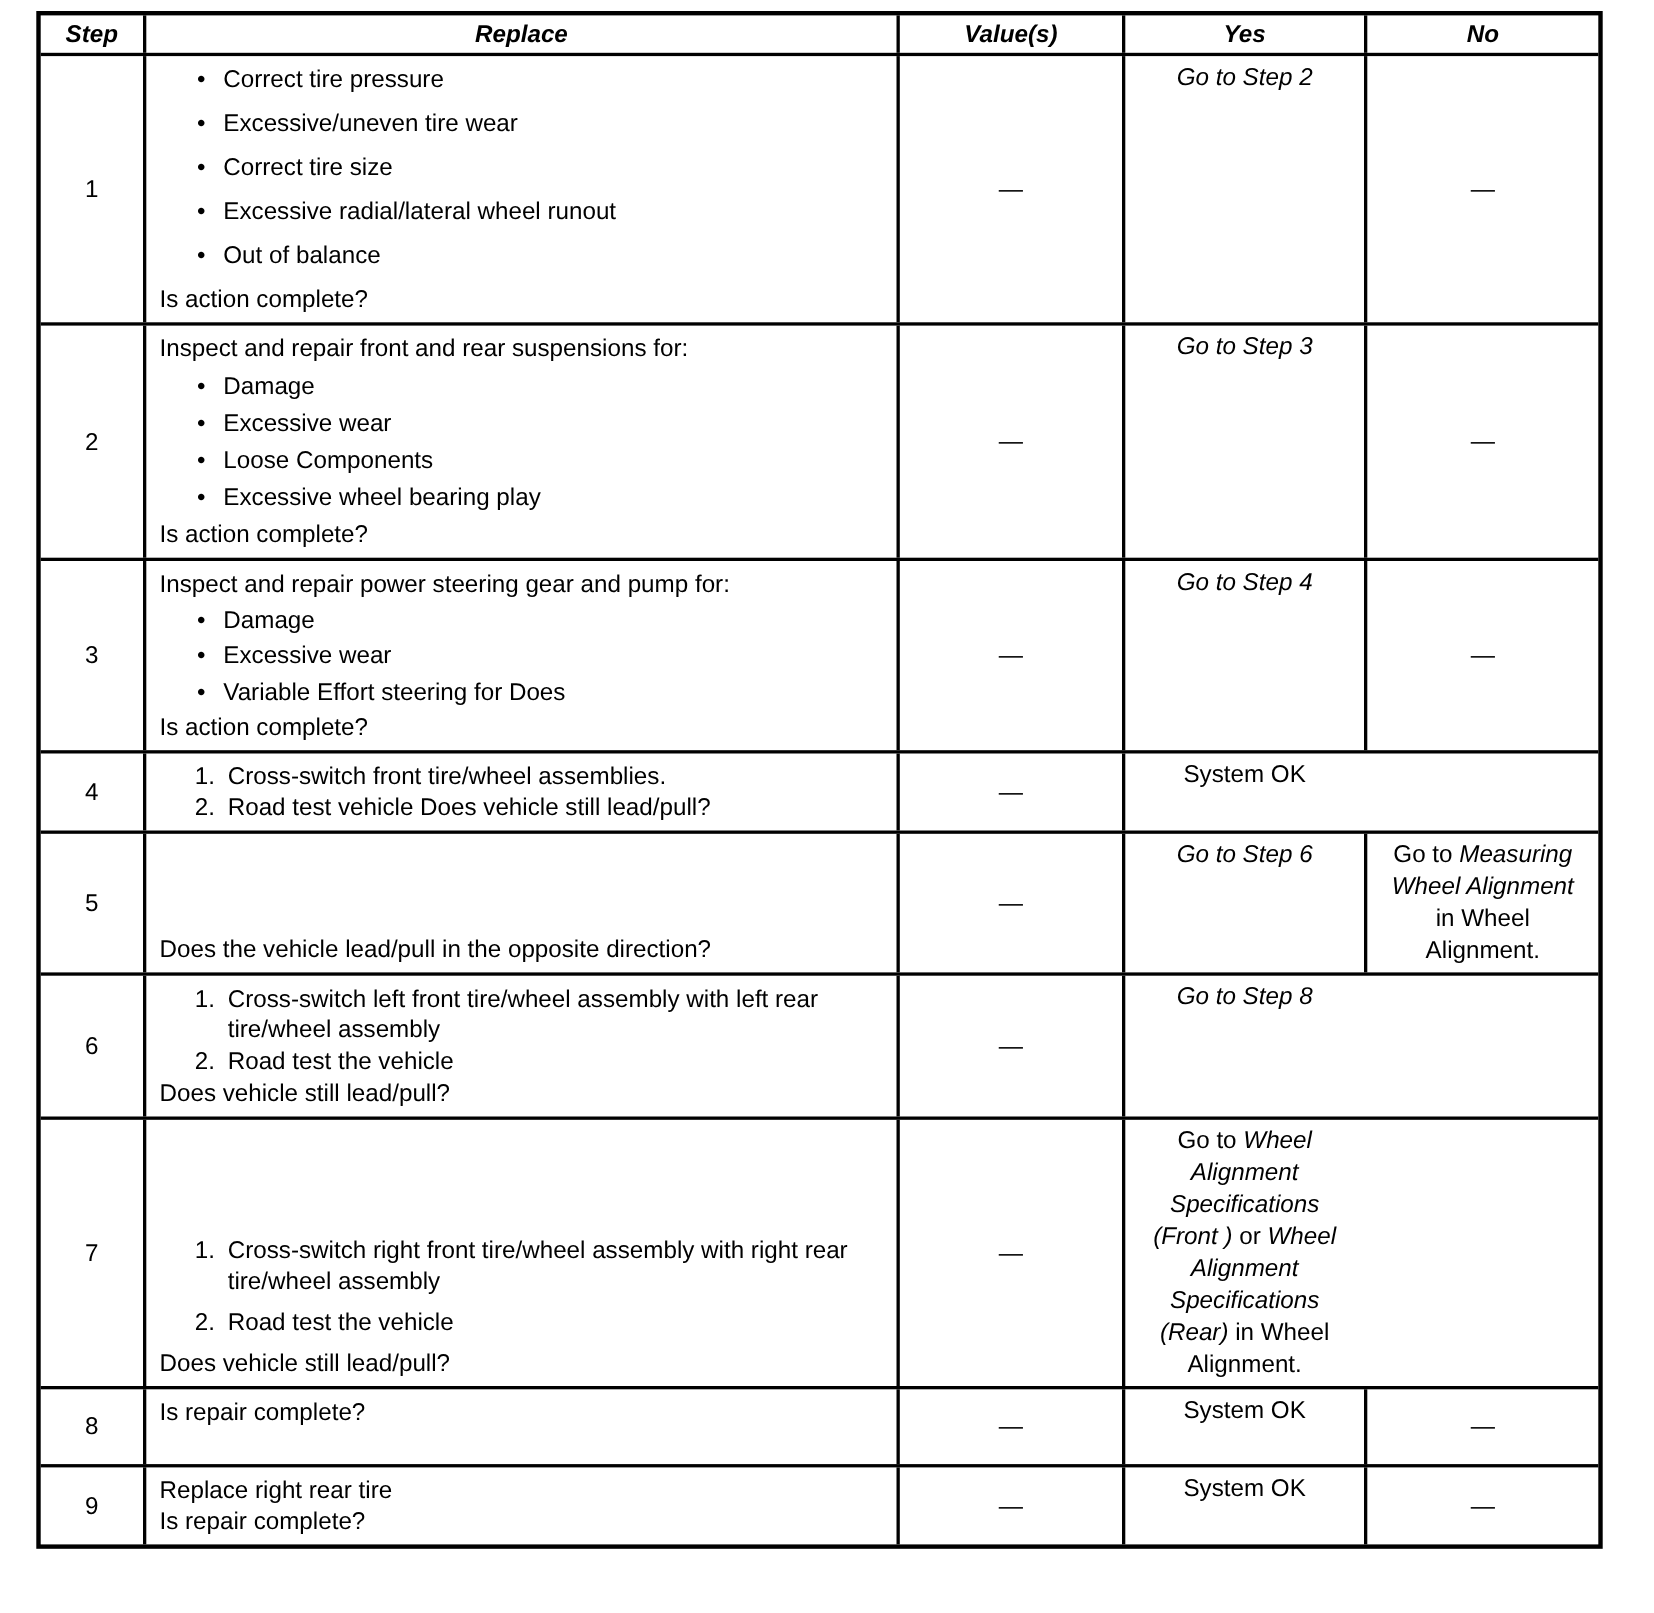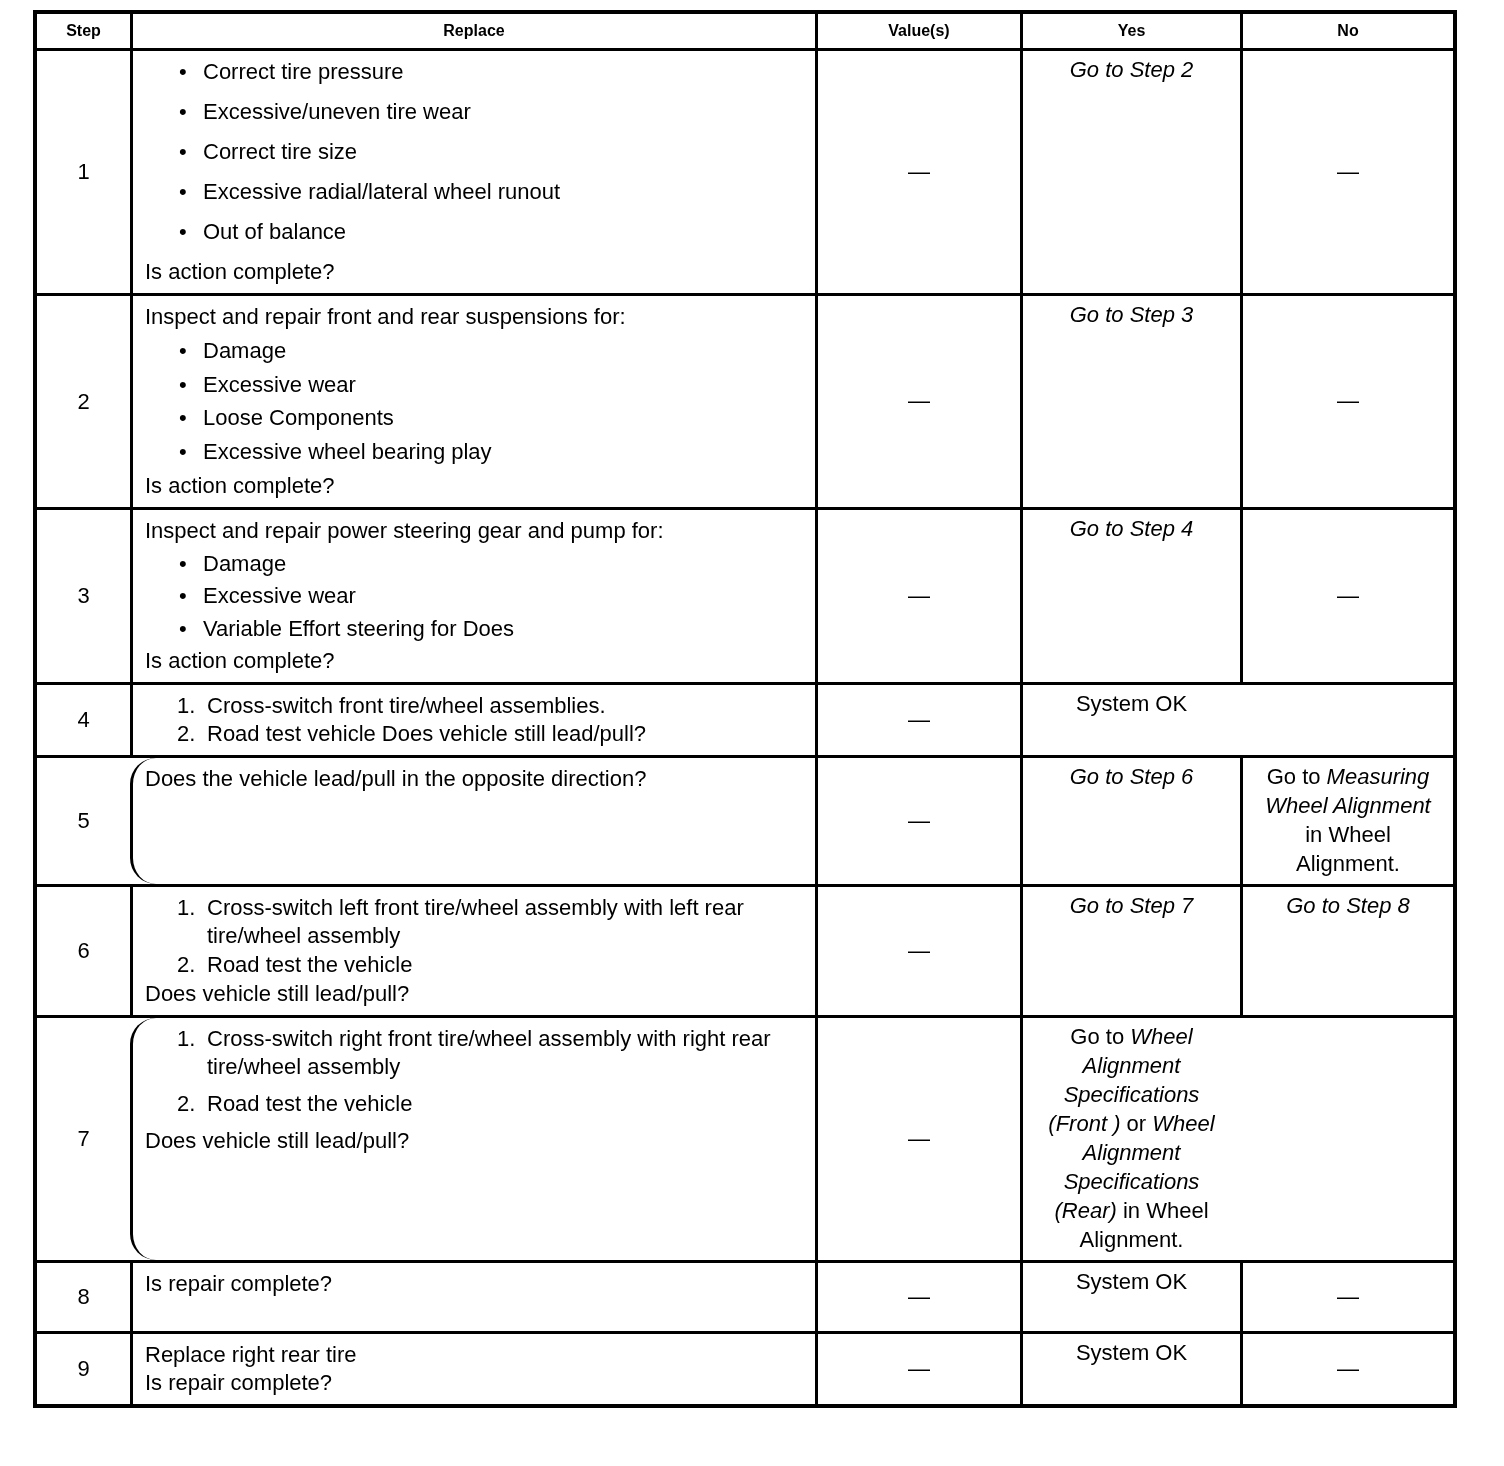--- a/index.html
+++ b/index.html
@@ -45,37 +45,38 @@
     box-sizing: border-box;
     display: flex;
     flex-direction: column;
   }
   .cell:first-child { border-left: none; }
 
   .hcell {
     justify-content: center;
     align-items: center;
     font-weight: bold;
-    font-size: 16px;
+    font-size: 22px;
     padding: 3px 2px;
+    font-style: italic;
   }
 
   .step-cell {
     justify-content: center;
     align-items: center;
     font-size: 22px;
   }
 
   .action-cell {
     padding: 7px 10px 7px 12px;
     font-size: 22px;
     line-height: 28px;
   }
   .action-cell.even { justify-content: space-between; }
-  .action-cell.top  { justify-content: flex-start; border-radius: 26px; }
+  .action-cell.top  { justify-content: flex-end; }
   .action-cell.top .aline { margin-bottom: 9px; }
   .action-cell.top .aline:last-child { margin-bottom: 0; }
 
   .aline { display: flex; align-items: flex-start; }
   .aline .b {
     width: 24px;
     padding-left: 34px;
     flex: 0 0 auto;
     text-align: left;
   }
@@ -278,23 +279,20 @@
           <span class="t">Road test the vehicle</span>
         </div>
         <div class="aline">
           <span class="t">Does vehicle still lead/pull?</span>
         </div>
       </div>
       <div class="cell mini-cell vcenter">
         <div class="sline"><span class="seg">—</span></div>
       </div>
       <div class="cell mini-cell vbottom">
-        <div class="sline"><span class="seg i">Go to Step 7</span></div>
-      </div>
-      <div class="cell mini-cell vbottom">
         <div class="sline"><span class="seg i">Go to Step 8</span></div>
       </div>
     </div>
     <div class="trow">
       <div class="cell step-cell">
         <span>7</span>
       </div>
       <div class="cell action-cell top">
         <div class="aline">
           <span class="n">1.</span>

